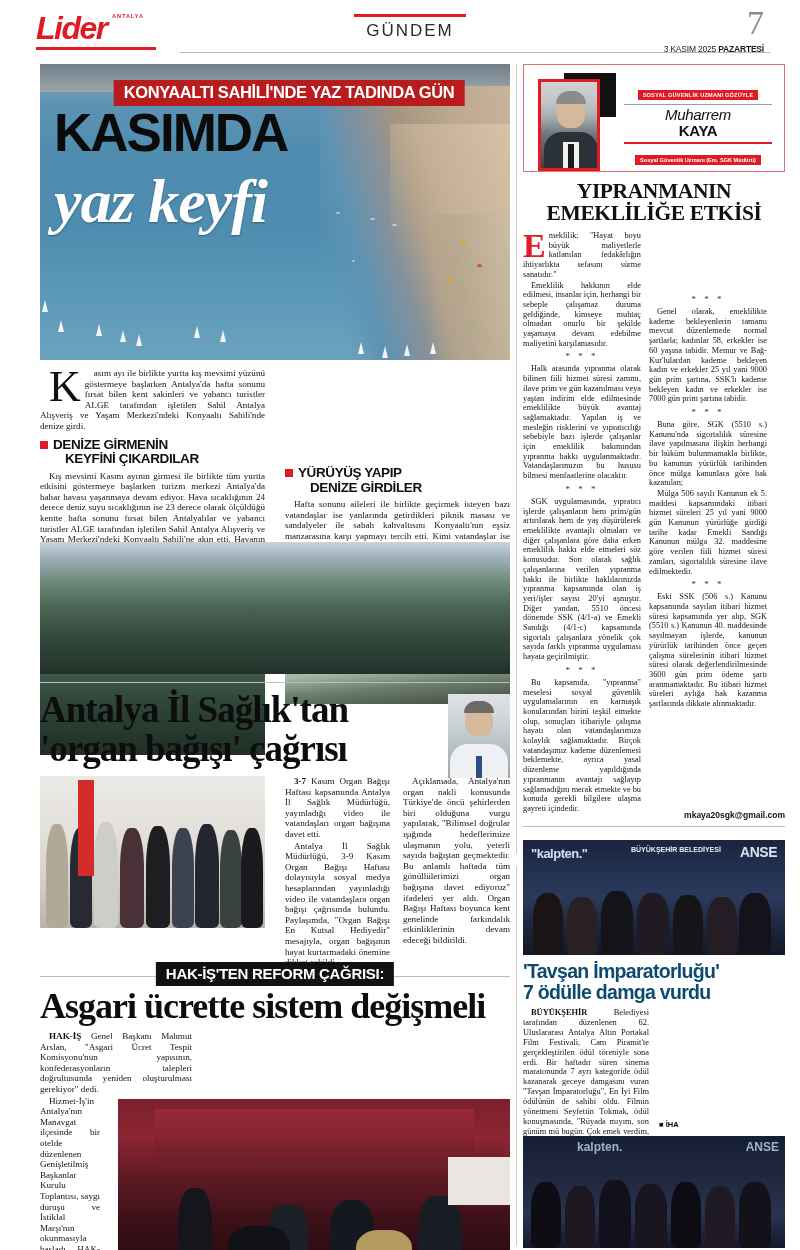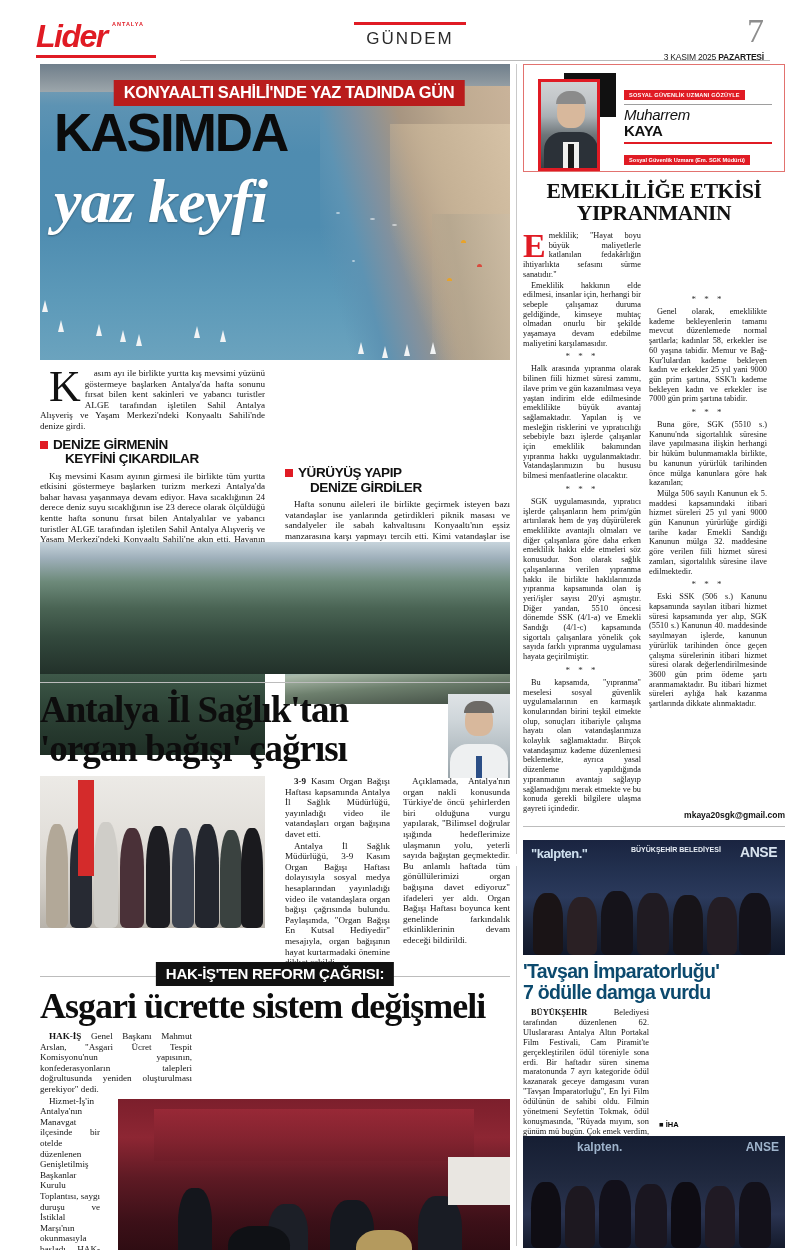--- a/index.html
+++ b/index.html
@@ -6,21 +6,21 @@
   * { box-sizing: border-box; margin: 0; padding: 0; }
   html, body {
     width: 800px; height: 1250px;
     background: #ffffff;
     font-family: "Liberation Serif", serif;
     overflow: hidden;
   }
   .page { position: relative; width: 800px; height: 1250px; background:#fff; }
 
   
-  .masthead { position:absolute; left:0; top:8px; width:800px; height:62px; }
+  .masthead { position:absolute; left:0; top:0; width:800px; height:62px; }
   .logo-wrap { position:absolute; left:36px; top:12px; width:160px; }
   .logo-main {
     font-family:"Liberation Sans", sans-serif;
     font-weight:bold; font-style:italic; font-size:32px;
     color:#e01b24; letter-spacing:-1.5px; line-height:1;
   }
   .logo-sup {
     position:absolute; left:76px; top:1px;
     font-family:"Liberation Sans", sans-serif;
     font-size:5.5px; font-weight:bold; letter-spacing:1px; color:#e01b24;
@@ -177,21 +177,21 @@
     letter-spacing:-0.3px; white-space:nowrap;
   }
   .a3-head {
     font-family:"Liberation Serif", serif; font-weight:bold;
     font-size:36px; line-height:38px; letter-spacing:-1px; color:#0d0d0d;
     margin-top:24px; text-align:left;
   }
 
   
   .right-block { position:absolute; left:523px; top:64px; width:262px; }
-  .col-box { position:relative; border:1px solid #e2726f; padding:8px 9px 2px; }
+  .col-box { position:relative; border:1px solid #e2726f; padding:8px 9px 2px;text-align:center; }
   .col-photo-frame {
     position:absolute; left:14px; top:14px; width:62px; height:92px;
     border:3px solid #e01b24;
   }
   .col-photo-black { position:absolute; left:40px; top:8px; width:52px; height:44px; background:#111; }
   .col-photo {
     position:absolute; inset:0;
     background:linear-gradient(180deg,#cfd2d4 0%,#c2c6c9 22%,#a9b0b4 40%,#6c7478 62%,#3a4145 100%);
     overflow:hidden;
   }
@@ -390,21 +390,21 @@
         <span class="figpeople" style="left:106px; width:24px; height:102px; background:#1d1d22;"></span>
         <span class="figpeople" style="left:132px; width:22px; height:100px; background:#3c4350;"></span>
         <span class="figpeople" style="left:155px; width:24px; height:104px; background:#23262e;"></span>
         <span class="figpeople" style="left:180px; width:22px; height:98px; background:#3a4240;"></span>
         <span class="figpeople" style="left:201px; width:22px; height:100px; background:#1a1a1e;"></span>
         <span style="position:absolute; left:38px; top:4px; width:16px; height:96px; background:#d42b2b;"></span>
       </div>
       <div class="col c2" style="position:absolute; left:245px; top:0; width:225px;">
         <div style="position:relative; width:225px;">
           <div style="position:absolute; left:0; top:0; width:105px;">
-            <p class="body"><b>3-9</b><span> Kasım Organ Bağışı Haftası kapsamında Antalya İl Sağlık Müdürlüğü, yayınladığı video ile vatandaşları organ bağışına davet etti.</span></p>
+            <p class="body"><b>3-7</b><span> Kasım Organ Bağışı Haftası kapsamında Antalya İl Sağlık Müdürlüğü, yayınladığı video ile vatandaşları organ bağışına davet etti.</span></p>
             <p class="body">Antalya İl Sağlık Müdürlüğü, 3-9 Kasım Organ Bağışı Haftası dolayısıyla sosyal medya hesaplarından yayınladığı video ile vatandaşlara organ bağışı çağrısında bulundu. Paylaşımda, "Organ Bağışı En Kutsal Hediyedir" mesajıyla, organ bağışının hayat kurtarmadaki önemine dikkat çekildi.</p>
           </div>
           <div style="position:absolute; left:118px; top:0; width:107px;">
             <p class="body">Açıklamada, Antalya'nın organ nakli konusunda Türkiye'de öncü şehirlerden biri olduğuna vurgu yapılarak, "Bilimsel doğrular ışığında hedeflerimize ulaşmanın yolu, yeterli sayıda bağıştan geçmektedir. Bu anlamlı haftada tüm gönüllülerimizi organ bağışına davet ediyoruz" ifadeleri yer aldı. Organ Bağışı Haftası boyunca kent genelinde farkındalık etkinliklerinin devam edeceği bildirildi.</p>
           </div>
         </div>
       </div>
     </div>
   </div>
 
@@ -456,22 +456,22 @@
         <div class="col-name">
           <span>Muharrem</span>
           <b>KAYA</b>
         </div>
         <div class="col-namerule"></div>
         <span class="col-tag2">Sosyal Güvenlik Uzmanı (Em. SGK Müdürü)</span>
       </div>
     </div>
 
     <div class="col-head">
+      <div>YIPRANMANIN</div>
       <div>EMEKLİLİĞE ETKİSİ</div>
-      <div>YIPRANMANIN</div>
     </div>
 
     <div class="col-grid">
       <div class="col-c x1">
         <p class="cbody cdrop noind">Emeklilik; "Hayat boyu büyük maliyetlerle katlanılan fedakârlığın ihtiyarlıkta sefasını sürme sanatıdır."</p>
         <p class="cbody">Emeklilik hakkının elde edilmesi, insanlar için, herhangi bir sebeple çalışamaz duruma geldiğinde, kimseye muhtaç olmadan onurlu bir şekilde yaşamaya devam edebilme maliyetini karşılamasıdır.</p>
         <div class="stars">* * *</div>
         <p class="cbody">Halk arasında yıpranma olarak bilinen fiili hizmet süresi zammı, ilave prim ve gün kazanılması veya yaştan indirim elde edilmesinde emeklilikte büyük avantaj sağlamaktadır. Yapılan iş ve mesleğin risklerini ve yıpratıcılığı sebebiyle bazı işlerde çalışanlar için emeklilik bakımından yıpranma hakkı uygulanmaktadır. Vatandaşlarımızın bu hususu bilmesi menfaatlerine olacaktır.</p>
         <div class="stars">* * *</div>
         <p class="cbody">SGK uygulamasında, yıpratıcı işlerde çalışanların hem prim/gün artırılarak hem de yaş düşürülerek emeklilikte avantajlı olmaları ve diğer çalışanlara göre daha erken emeklilik hakkı elde etmeleri söz konusudur. Son olarak sağlık çalışanlarına verilen yıpranma hakkı ile birlikte haklılarınızda yıpranma kapsamında olan iş yeri/işler sayısı 20'yi aşmıştır. Diğer yandan, 5510 öncesi dönemde SSK (4/1-a) ve Emekli Sandığı (4/1-c) kapsamında sigortalı çalışanlara yönelik çok sayıda farklı yıpranma uygulaması hayata geçirilmiştir.</p>

